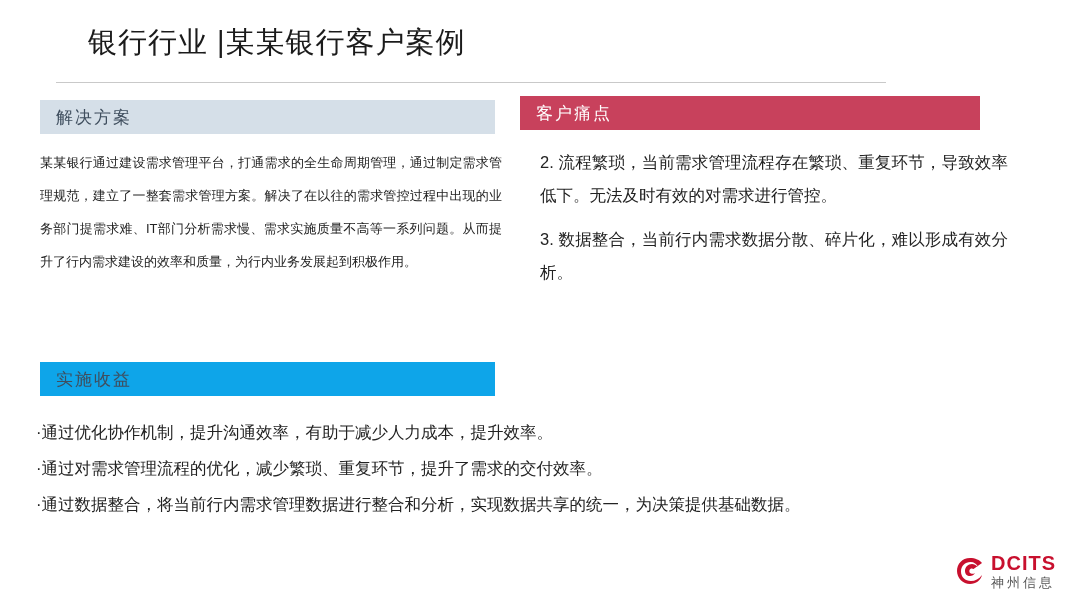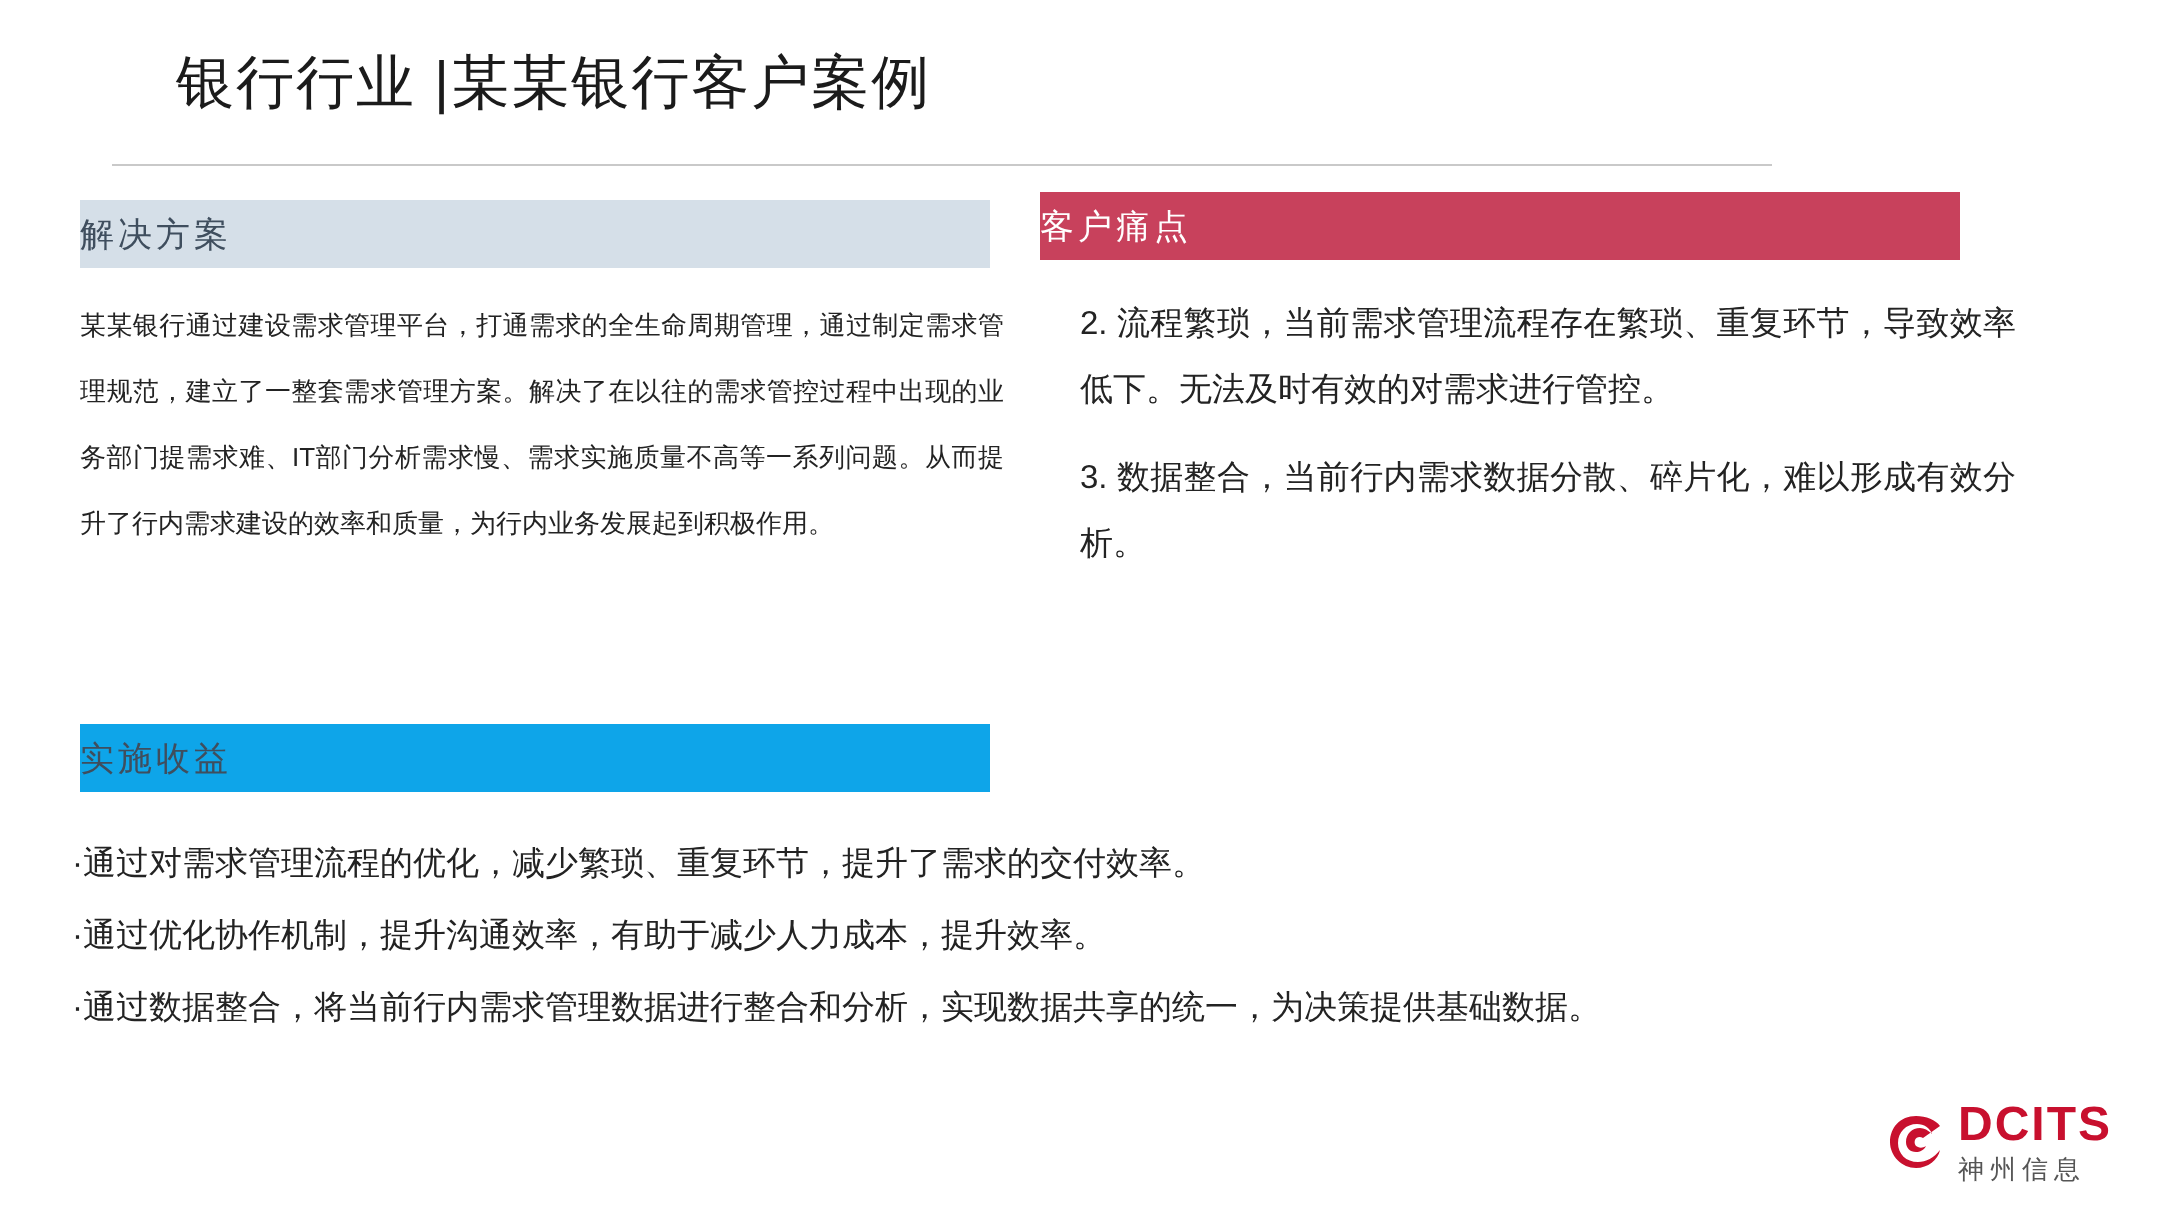--- a/index.html
+++ b/index.html
@@ -53,20 +53,21 @@
   
   .bar {
     position: absolute;
     height: 34px;
     display: flex;
     align-items: center;
   }
   .bar-label {
     font-size: 17px;
     letter-spacing: 2px;
+    padding-left: 16px;
   }
   .bar-solution {
     left: 40px;
     top: 100px;
     width: 455px;
     background: #d5dfe8;
   }
   .bar-solution .bar-label { color: #3f4e5e; }
 
   .bar-benefit {
@@ -138,21 +139,21 @@
     margin-right: 6px;
     position: relative;
   }
   .logo-text-wrap {
     display: flex;
     flex-direction: column;
     justify-content: center;
     line-height: 1;
   }
   .logo-name {
-    font-size: 24px;
+    font-size: 20px;
     font-weight: bold;
     color: #c8102e;
     letter-spacing: 1px;
   }
   .logo-sub {
     font-size: 13px;
     color: #555555;
     letter-spacing: 3px;
     margin-top: 3px;
   }
@@ -188,22 +189,22 @@
   <div class="pain-list">
     <div class="pain-item">2. 流程繁琐，当前需求管理流程存在繁琐、重复环节，导致效率低下。无法及时有效的对需求进行管控。</div>
     <div class="pain-item">3. 数据整合，当前行内需求数据分散、碎片化，难以形成有效分析。</div>
   </div>
 
   <div class="bar bar-benefit">
     <span class="bar-label">实施收益</span>
   </div>
 
   <div class="benefit-list">
+    <div class="benefit-item">·通过优化协作机制，提升沟通效率，有助于减少人力成本，提升效率。</div>
     <div class="benefit-item">·通过对需求管理流程的优化，减少繁琐、重复环节，提升了需求的交付效率。</div>
-    <div class="benefit-item">·通过优化协作机制，提升沟通效率，有助于减少人力成本，提升效率。</div>
     <div class="benefit-item">·通过数据整合，将当前行内需求管理数据进行整合和分析，实现数据共享的统一，为决策提供基础数据。</div>
   </div>
 
   <div class="logo">
     <span class="logo-mark">
       <svg width="30" height="30" viewBox="0 0 30 30" xmlns="http://www.w3.org/2000/svg">
         <path d="M15 2 C7 2 2 8 2 15 C2 22 8 28 15 28 C21 28 26 24 27 19 C24 23 20 25 16 25 C10 25 6 21 6 15.5 C6 10 10 6 15.5 6 C19 6 22 8 23 11 C21 9 19 8 17 8 C13 8 10 11 10 15 C10 18 12 20 15 20 C17 20 19 19 20 17 C18.5 18 17 18 16 17.5 C14.5 17 14 15.5 14.5 14 C15 12.5 17 12 18.5 13 L27 7 C25 4 20 2 15 2 Z" fill="#c8102e"></path>
       </svg>
     </span>
     <span class="logo-text-wrap">

